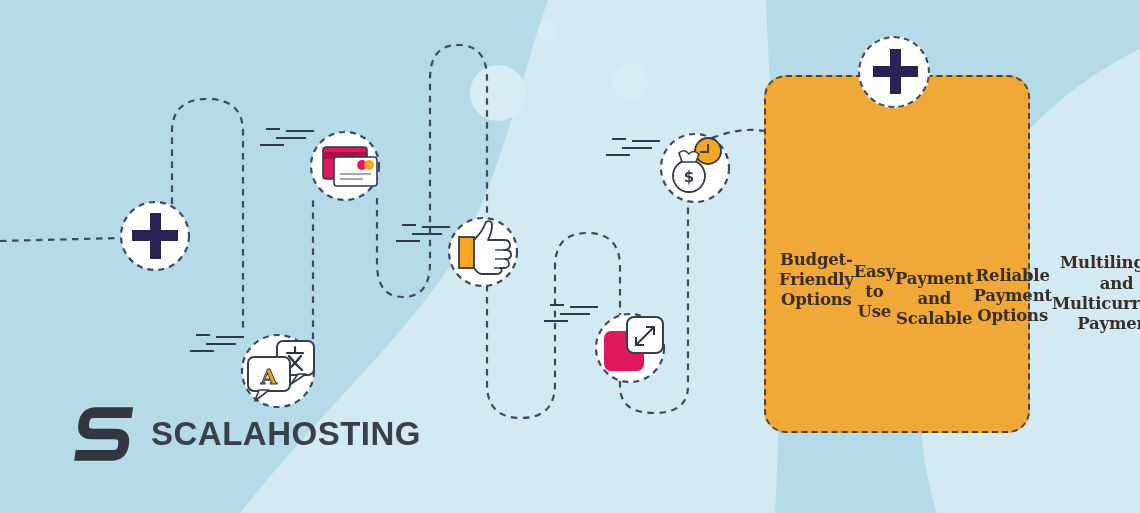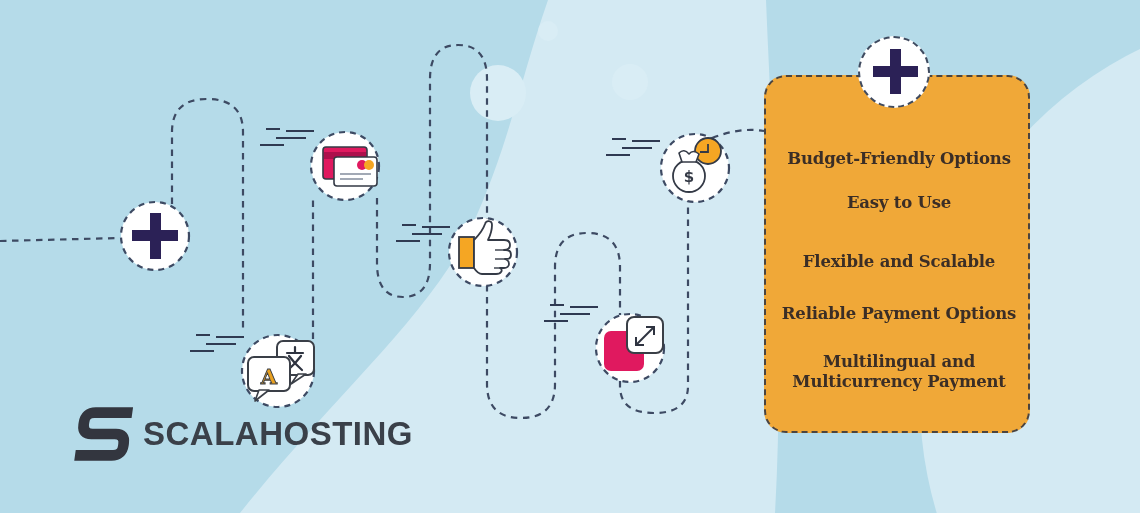--- a/index.html
+++ b/index.html
@@ -5,21 +5,21 @@
   html,body{margin:0;padding:0;background:#e8eef2;}
   #stage{
     position:relative;width:1140px;height:513px;overflow:hidden;
     background:#b5dbe9;font-family:"Liberation Sans",sans-serif;
   }
   #deco{position:absolute;left:0;top:0;width:1140px;height:513px;}
   
   #panel{
     position:absolute;left:764px;top:75px;width:266px;height:358px;
     box-sizing:border-box;background:#f0a838;border:2px dashed #4a4440;
-    border-radius:22px;display:flex;flex-direction:column;align-items:flex-start;
+    border-radius:22px;display:flex;flex-direction:row;align-items:center;
     padding:72px 13px 20px 13px;
   }
   .benefit{
     width:240px;text-align:center;color:#3b2e26;
     font-family:"DejaVu Serif","Liberation Serif",serif;
     font-weight:bold;font-size:16.5px;line-height:1.23;
     letter-spacing:-0.2px;white-space:pre-line;
   }
   .benefit:nth-child(1){margin-top:0;}
   .benefit:nth-child(2){margin-top:24px;}
@@ -28,21 +28,21 @@
   .benefit:nth-child(5){margin-top:28px;}
   
   #panel-plus{
     position:absolute;left:858px;top:36px;width:72px;height:72px;
     box-sizing:border-box;background:#fff;border:2.5px dashed #3f4a5f;border-radius:50%;
   }
   #panel-plus .pv,#panel-plus .ph{position:absolute;background:#2b2156;}
   #panel-plus .pv{left:30px;top:11px;width:11px;height:45px;}
   #panel-plus .ph{left:13px;top:28px;width:45px;height:11px;}
   
-  #logo{position:absolute;left:73px;top:403px;height:62px;display:flex;align-items:center;gap:8px;}
+  #logo{position:absolute;left:73px;top:403px;height:62px;display:flex;align-items:center;gap:16px;}
   #logo-text{
     color:#3a4049;font-size:33px;font-weight:bold;letter-spacing:0.5px;
     font-family:"Liberation Sans",sans-serif;
   }
 </style>
 </head>
 <body>
 
 <div id="stage">
 
@@ -163,21 +163,21 @@
       <path d="M708,144 L708,152 L700,152" fill="none" stroke="#343a46" stroke-width="1.8"></path>
       <circle cx="689" cy="176" r="16" fill="#ffffff" stroke="#343a46" stroke-width="1.8"></circle>
       <path d="M682,162 L696,162 L699,154 Q693,149 689,154 Q684,148 679,153 Z" fill="#ffffff" stroke="#343a46" stroke-width="1.6" stroke-linejoin="round"></path>
       <text x="689" y="182" text-anchor="middle" font-family="DejaVu Sans,sans-serif" font-size="15" font-weight="bold" fill="#343a46">$</text>
     </g>
   </svg>
 
   <div id="panel">
     <div class="benefit">Budget-Friendly Options</div>
     <div class="benefit">Easy to Use</div>
-    <div class="benefit">Flexible and Scalable</div>
+    <div class="benefit">Payment and Scalable</div>
     <div class="benefit">Reliable Payment Options</div>
     <div class="benefit">Multilingual and
 Multicurrency Payment</div>
   </div>
 
   <div id="panel-plus">
     <span class="pv"></span>
     <span class="ph"></span>
   </div>
 

